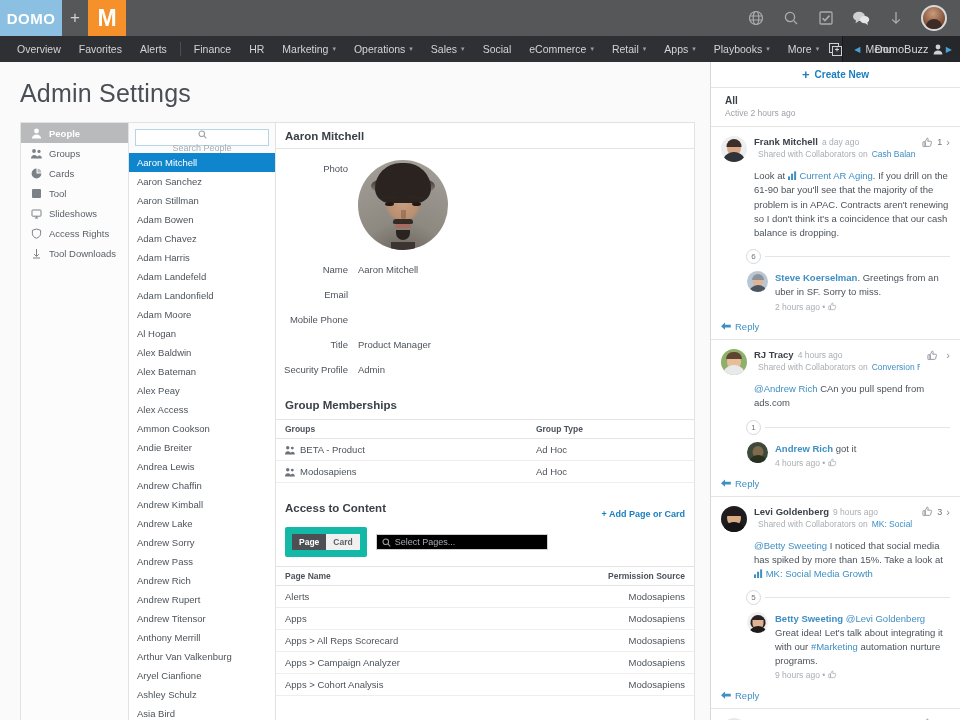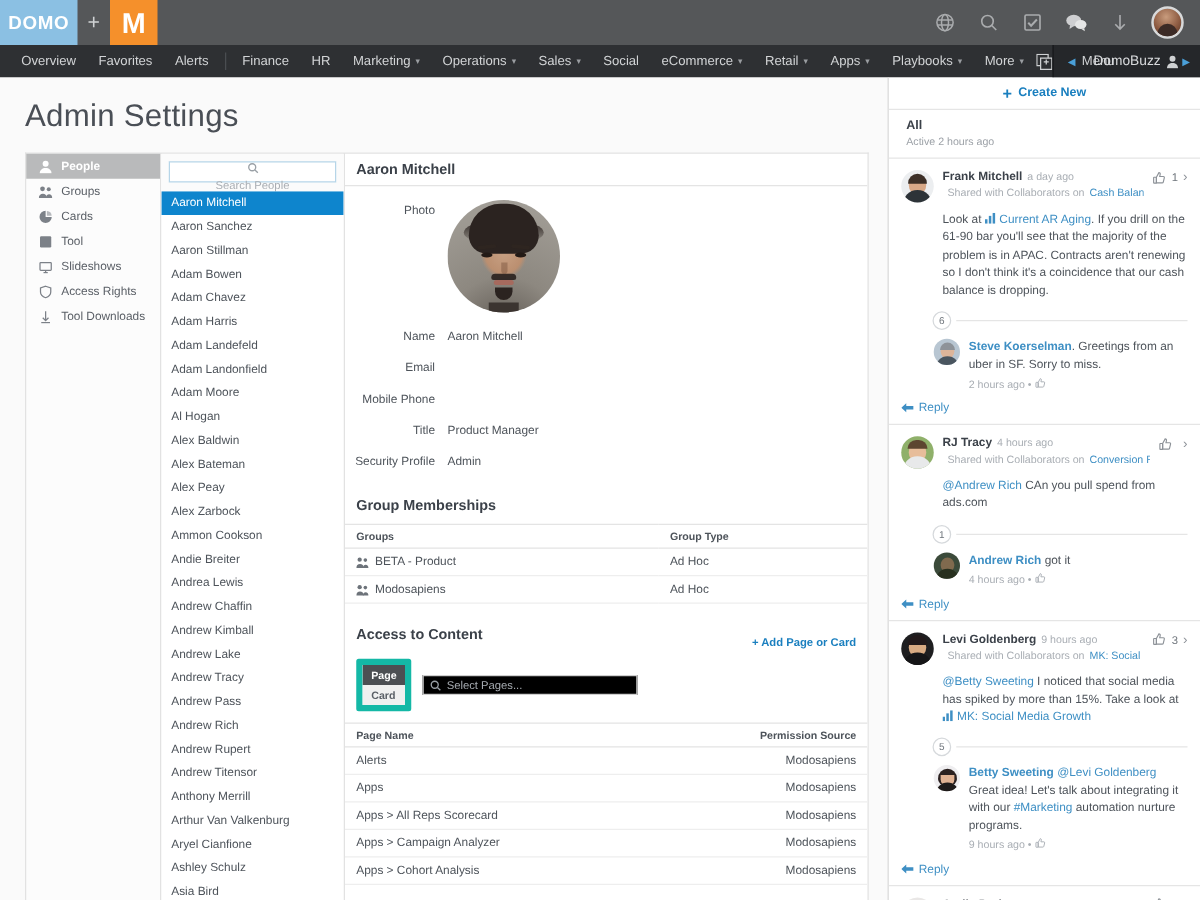--- a/index.html
+++ b/index.html
@@ -201,21 +201,21 @@
   .tbl td.right, .tbl th.right { text-align: right; }
   .grp-cell { display: flex; align-items: center; gap: 5px; }
 
   .atc-head {
     display: flex; align-items: center; justify-content: space-between;
     padding: 14px 9px 8px 9px;
   }
   .atc-head .section-head { padding: 0; }
   .add-link { font-size: 9px; font-weight: 700; color: #1a7fbf; cursor: pointer; margin-top: 12px; }
   .atc-controls { display: flex; align-items: center; gap: 9px; padding: 0 9px 9px 9px; }
-  .toggle-group { display: flex; border: 5px solid #14b8a6; border-radius: 2px; overflow: hidden; flex-direction: column; }
+  .toggle-group { display: flex; border: 7px solid #14b8a6; border-radius: 2px; overflow: hidden; }
   .toggle-btn {
     font-size: 8.5px; font-weight: 700; padding: 3px 7px; cursor: pointer;
     background: #f0f0f0; color: #5a5f66;
   }
   .toggle-btn.active { background: #4c4f53; color: #ffffff; }
   .select-box {
     width: 172px; height: 16px; border: 1px solid #cfcfcf; background: #000000;
     display: flex; align-items: center; gap: 4px; padding: 0 5px;
     font-size: 9px; color: #a8adb3;
   }
@@ -496,28 +496,28 @@
           <div class="person-row">Adam Bowen</div>
           <div class="person-row">Adam Chavez</div>
           <div class="person-row">Adam Harris</div>
           <div class="person-row">Adam Landefeld</div>
           <div class="person-row">Adam Landonfield</div>
           <div class="person-row">Adam Moore</div>
           <div class="person-row">Al Hogan</div>
           <div class="person-row">Alex Baldwin</div>
           <div class="person-row">Alex Bateman</div>
           <div class="person-row">Alex Peay</div>
-          <div class="person-row">Alex Zarbock</div>
+          <div class="person-row">Alex Access</div>
           <div class="person-row">Ammon Cookson</div>
           <div class="person-row">Andie Breiter</div>
           <div class="person-row">Andrea Lewis</div>
           <div class="person-row">Andrew Chaffin</div>
           <div class="person-row">Andrew Kimball</div>
           <div class="person-row">Andrew Lake</div>
-          <div class="person-row">Andrew Tracy</div>
+          <div class="person-row">Andrew Sorry</div>
           <div class="person-row">Andrew Pass</div>
           <div class="person-row">Andrew Rich</div>
           <div class="person-row">Andrew Rupert</div>
           <div class="person-row">Andrew Titensor</div>
           <div class="person-row">Anthony Merrill</div>
           <div class="person-row">Arthur Van Valkenburg</div>
           <div class="person-row">Aryel Cianfione</div>
           <div class="person-row">Ashley Schulz</div>
           <div class="person-row">Asia Bird</div>
         </div>

